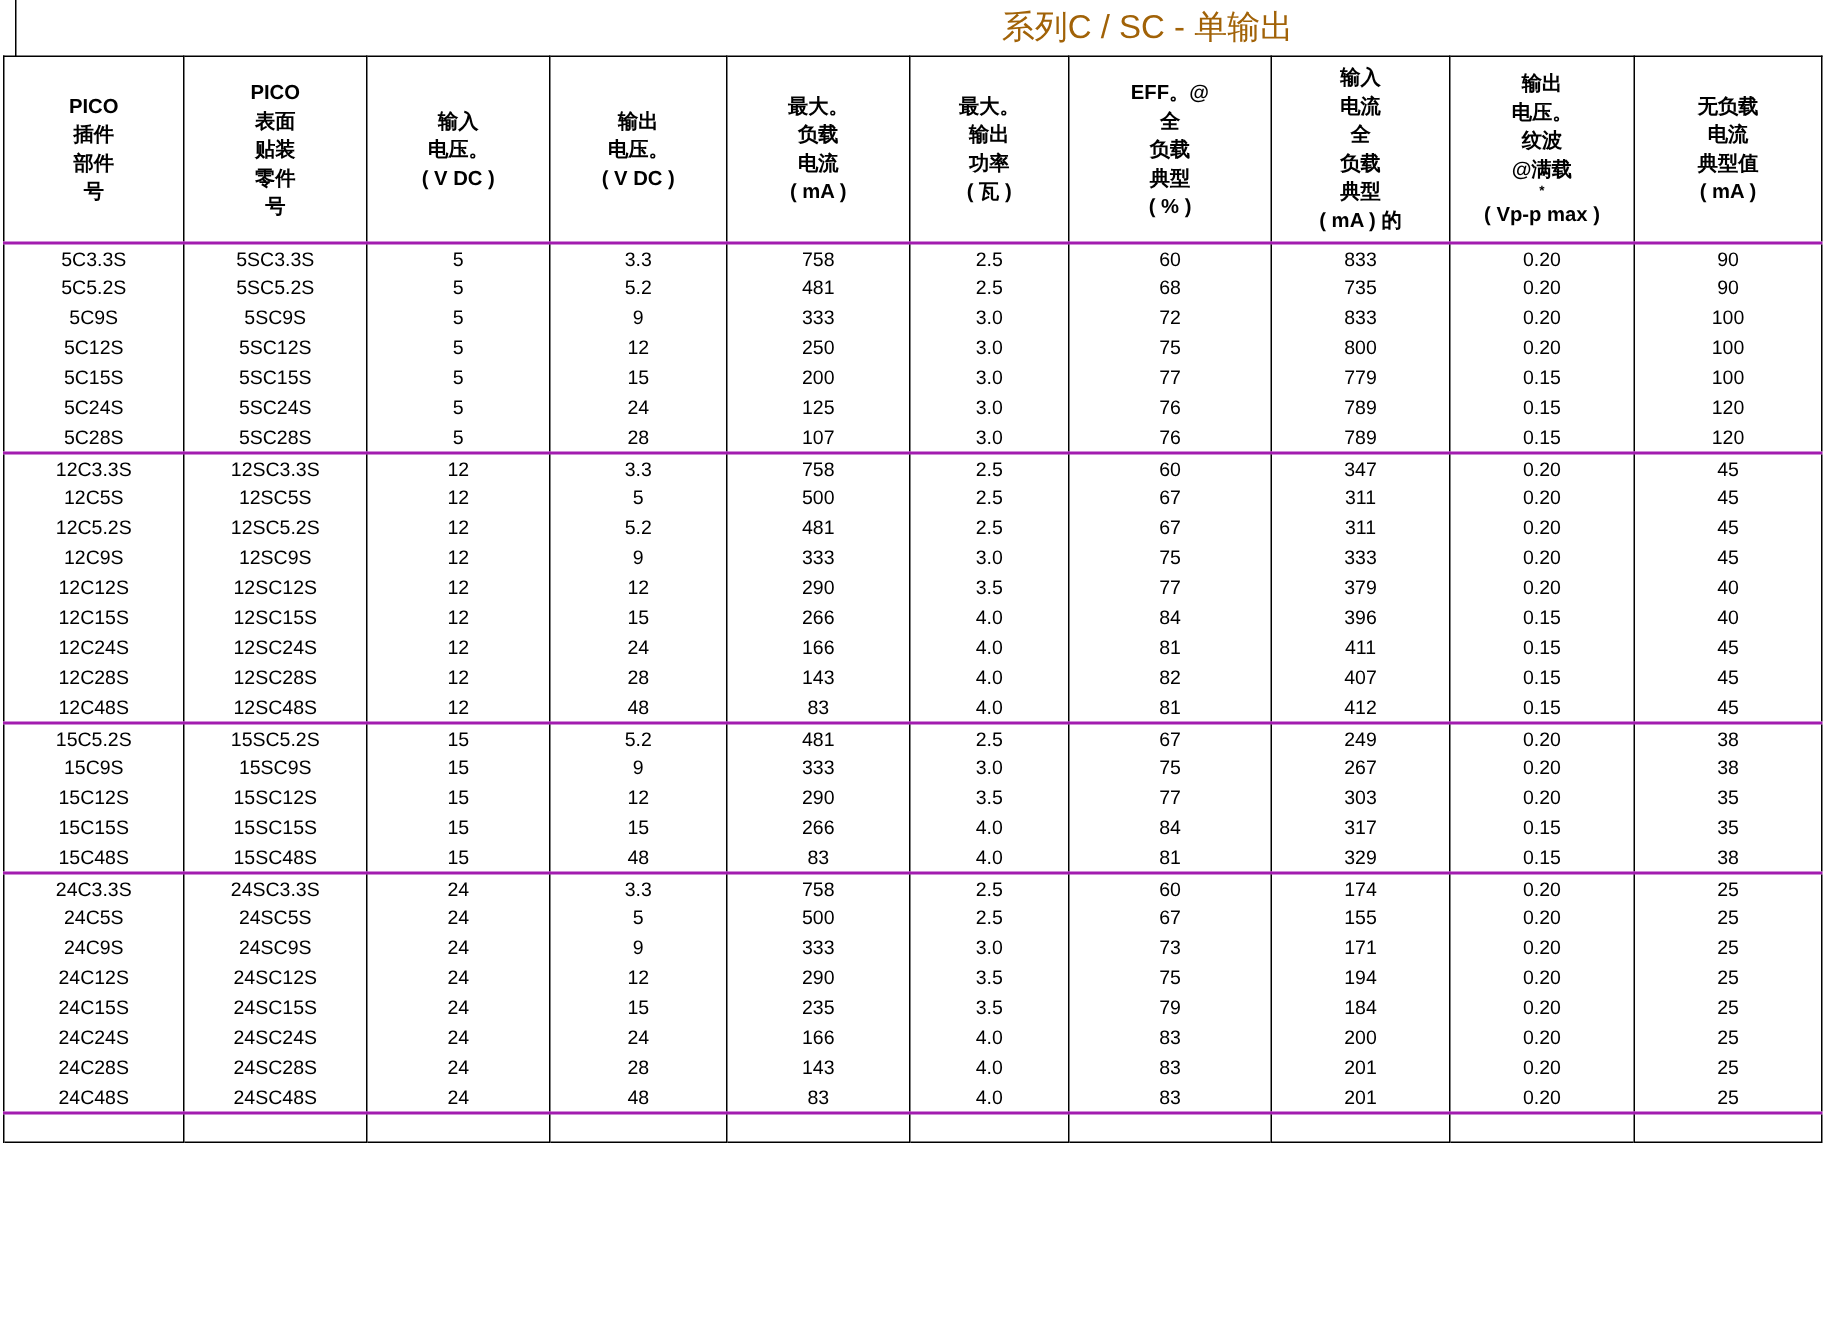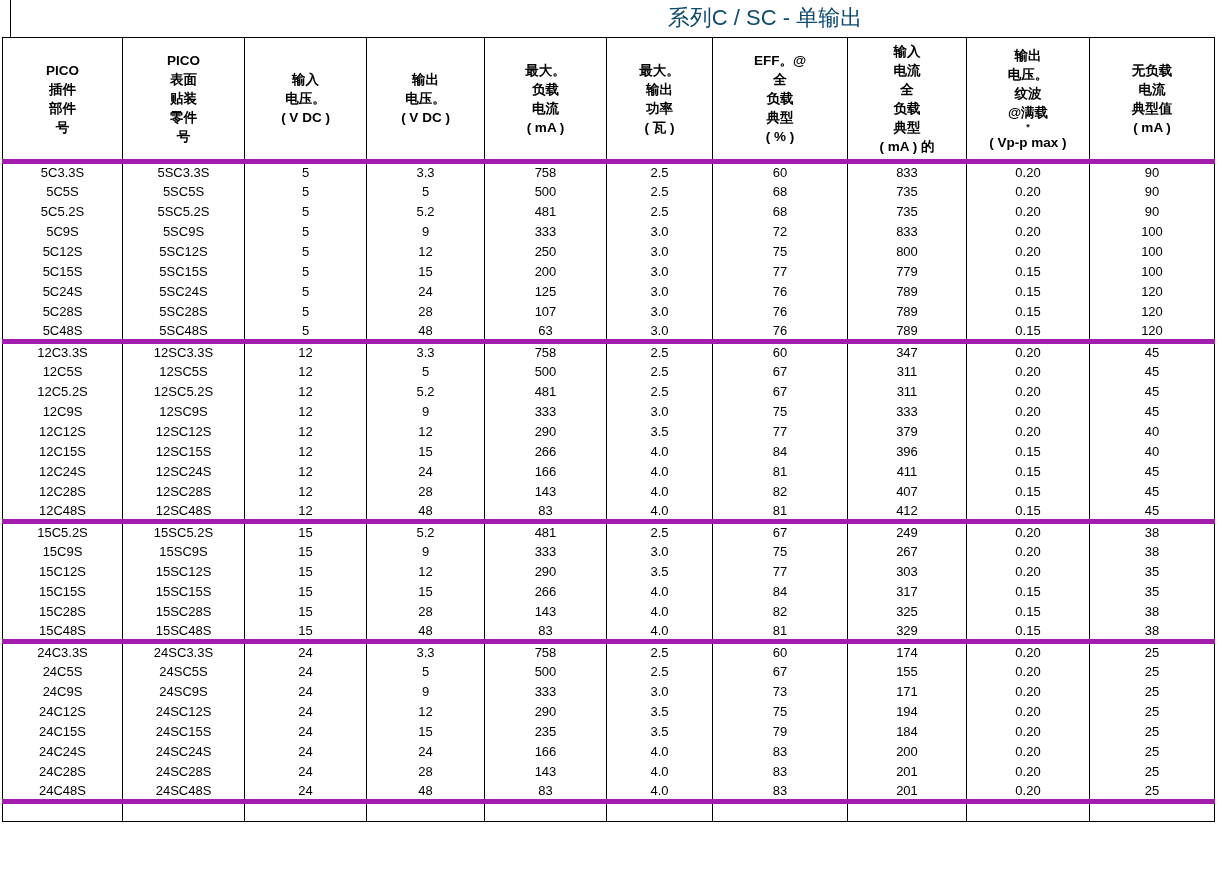--- a/index.html
+++ b/index.html
@@ -14,21 +14,21 @@
     color: #000000;
   }
   .doc-title {
     position: absolute;
     top: 3px;
     left: 765px;
     transform: translateX(-50%);
     font-size: 22px;
     font-weight: normal;
     white-space: nowrap;
-    color: #0c4a6e;
+    color: #a16207;
   }
   .stub-line {
     position: absolute;
     left: 10px;
     top: 0;
     width: 1px;
     height: 38px;
     background: #000000;
   }
   table.data-table {
@@ -43,21 +43,21 @@
     height: 124px;
     font-size: 13.5px;
     font-weight: bold;
     line-height: 19px;
     text-align: center;
     vertical-align: middle;
     padding: 2px 1px;
     overflow: hidden;
   }
   .data-table tbody {
-    border-top: 5px solid #a21caf;
+    border-top: 2px solid #a21caf;
     border-bottom: 1px solid #000000;
   }
   .data-table tbody td {
     border-left: 1px solid #000000;
     border-right: 1px solid #000000;
     border-top: none;
     border-bottom: none;
     height: 20px;
     font-size: 13px;
     text-align: center;
@@ -165,44 +165,32 @@
           <td>5</td>
           <td>3.3</td>
           <td>758</td>
           <td>2.5</td>
           <td>60</td>
           <td>833</td>
           <td>0.20</td>
           <td>90</td>
         </tr>
         <tr>
-          <td>5C5S</td>
-          <td>5SC5S</td>
-          <td>5</td>
-          <td>5</td>
-          <td>500</td>
+          <td>5C5.2S</td>
+          <td>5SC5.2S</td>
+          <td>5</td>
+          <td>5.2</td>
+          <td>481</td>
           <td>2.5</td>
           <td>68</td>
           <td>735</td>
           <td>0.20</td>
           <td>90</td>
         </tr>
         <tr>
-          <td>5C5.2S</td>
-          <td>5SC5.2S</td>
-          <td>5</td>
-          <td>5.2</td>
-          <td>481</td>
-          <td>2.5</td>
-          <td>68</td>
-          <td>735</td>
-          <td>0.20</td>
-          <td>90</td>
-        </tr>
-        <tr>
           <td>5C9S</td>
           <td>5SC9S</td>
           <td>5</td>
           <td>9</td>
           <td>333</td>
           <td>3.0</td>
           <td>72</td>
           <td>833</td>
           <td>0.20</td>
           <td>100</td>
@@ -242,32 +230,20 @@
           <td>789</td>
           <td>0.15</td>
           <td>120</td>
         </tr>
         <tr>
           <td>5C28S</td>
           <td>5SC28S</td>
           <td>5</td>
           <td>28</td>
           <td>107</td>
-          <td>3.0</td>
-          <td>76</td>
-          <td>789</td>
-          <td>0.15</td>
-          <td>120</td>
-        </tr>
-        <tr>
-          <td>5C48S</td>
-          <td>5SC48S</td>
-          <td>5</td>
-          <td>48</td>
-          <td>63</td>
           <td>3.0</td>
           <td>76</td>
           <td>789</td>
           <td>0.15</td>
           <td>120</td>
         </tr>
       </tbody>
       <tbody>
         <tr>
           <td>12C3.3S</td>
@@ -419,32 +395,20 @@
           <td>15C15S</td>
           <td>15SC15S</td>
           <td>15</td>
           <td>15</td>
           <td>266</td>
           <td>4.0</td>
           <td>84</td>
           <td>317</td>
           <td>0.15</td>
           <td>35</td>
-        </tr>
-        <tr>
-          <td>15C28S</td>
-          <td>15SC28S</td>
-          <td>15</td>
-          <td>28</td>
-          <td>143</td>
-          <td>4.0</td>
-          <td>82</td>
-          <td>325</td>
-          <td>0.15</td>
-          <td>38</td>
         </tr>
         <tr>
           <td>15C48S</td>
           <td>15SC48S</td>
           <td>15</td>
           <td>48</td>
           <td>83</td>
           <td>4.0</td>
           <td>81</td>
           <td>329</td>

